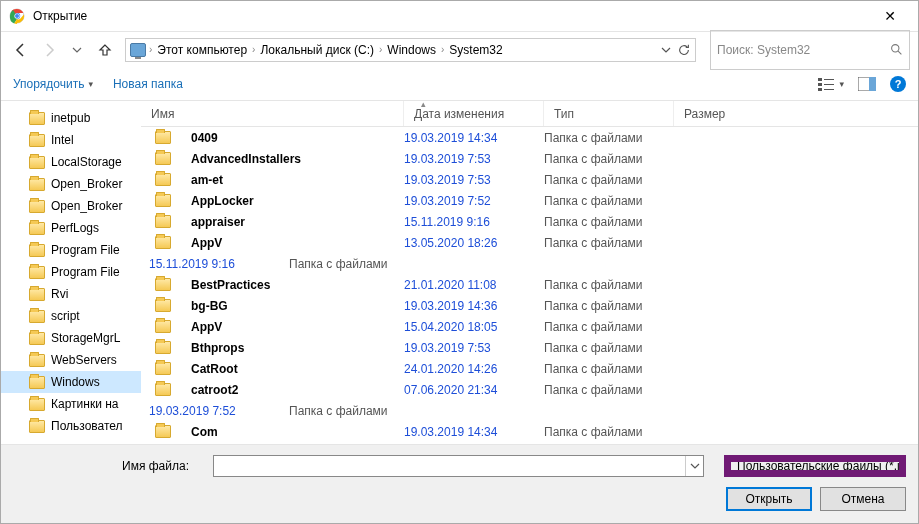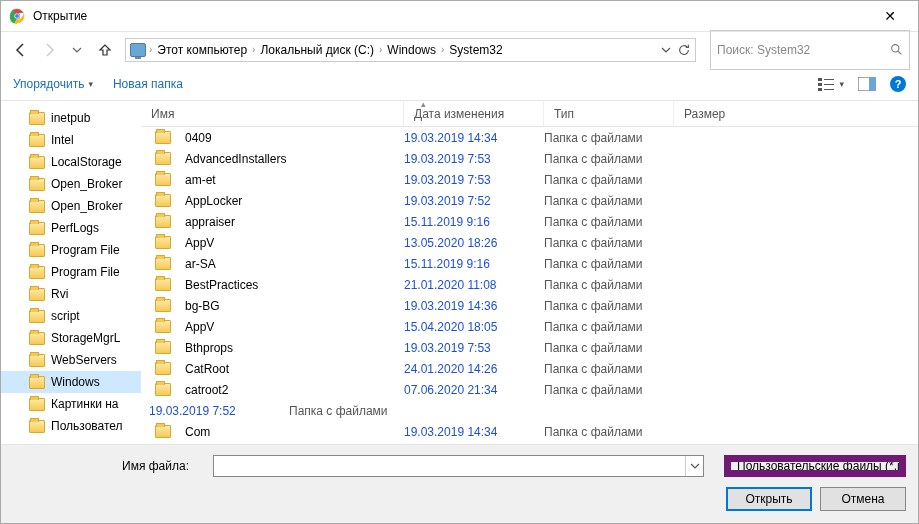--- a/index.html
+++ b/index.html
@@ -26,21 +26,21 @@
 .tree-item { display: flex; align-items: center; height: 22px; padding-left: 28px; gap: 6px; white-space: nowrap; cursor: default; }
 .tree-item.selected { background: #cde8ff; }
 .folder-icon { width: 16px; height: 13px; background: linear-gradient(#ffe9a6,#f5c955); border: 1px solid #d7a92f; border-radius: 1px; position: relative; flex-shrink: 0; }
 .folder-icon::before { content: ""; position: absolute; top: -3px; left: 0; width: 7px; height: 3px; background: #f5c955; border: 1px solid #d7a92f; border-bottom: none; border-radius: 1px 1px 0 0; }
 .listwrap { flex: 1; display: flex; flex-direction: column; min-width: 0; }
 .listhead { display: flex; height: 26px; align-items: center; border-bottom: 1px solid #e5e5e5; color: #555; position: relative; }
 .listhead .col { padding: 0 10px; border-right: 1px solid #eee; height: 100%; display: flex; align-items: center; gap: 4px; }
 .listhead .sortmark { position: absolute; left: 280px; top: -2px; font-size: 9px; color: #888; }
 .listbody { flex: 1; overflow-y: auto; overflow-x: hidden; }
 .row { display: flex; align-items: center; height: 21px; padding-left: 8px; cursor: default; }
-.cname { width: 255px; display: flex; align-items: center; gap: 14px; padding-left: 6px; }
+.cname { width: 255px; display: flex; align-items: center; gap: 20px; padding-left: 6px; font-weight: bold; }
 .cdate { width: 140px; color: #1d4ed8; }
 .ctype { width: 130px; color: #555; }
 .csize { width: 80px; color: #555; }
 .footer { padding: 10px 12px 12px; display: flex; flex-direction: column; gap: 10px; background: #f0f0f0; }
 .frow { display: flex; align-items: center; gap: 20px; }
 .flabel { width: 180px; text-align: right; padding-right: 4px; }
 .fname { flex: 1; height: 22px; border: 1px solid #888; background: #fff; display: flex; align-items: center; }
 .fname .dd { width: 18px; text-align: center; color: #555; border-left: 1px solid #ccc; height: 100%; display: flex; align-items: center; justify-content: center; }
 .ftype { width: 182px; height: 22px; border: 7px solid #701a75; background: #efefef; display: flex; align-items: center; padding: 0 6px; white-space: nowrap; overflow: hidden; }
 .ftype .dd { margin-left: auto; }
@@ -276,24 +276,20 @@
         <div class="row">
           <div class="cname">
             <span class="folder-icon"></span>
             <span>AppV</span>
           </div>
           <div class="cdate">13.05.2020 18:26</div>
           <div class="ctype">Папка с файлами</div>
           <div class="csize"></div>
         </div>
         <div class="row">
-          <div class="cname">
-            <span class="folder-icon"></span>
-            <span>ar-SA</span>
-          </div>
           <div class="cdate">15.11.2019 9:16</div>
           <div class="ctype">Папка с файлами</div>
           <div class="csize"></div>
         </div>
         <div class="row">
           <div class="cname">
             <span class="folder-icon"></span>
             <span>BestPractices</span>
           </div>
           <div class="cdate">21.01.2020 11:08</div>

